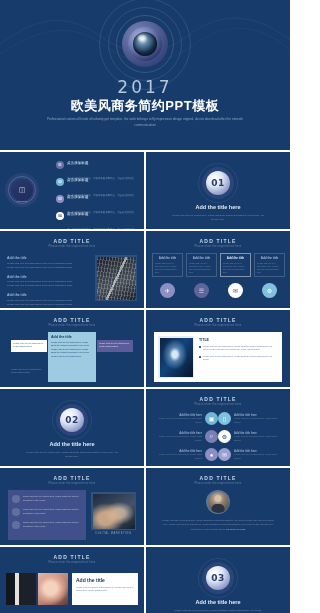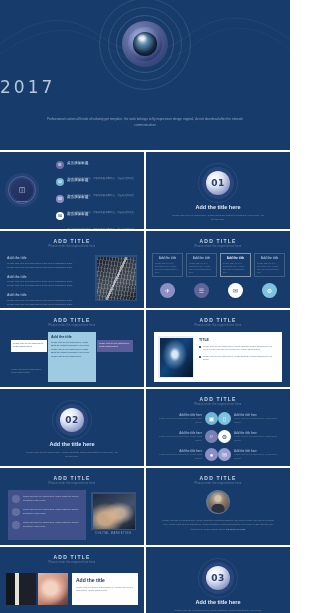--- a/index.html
+++ b/index.html
@@ -31,21 +31,21 @@
   .lens-m { position:absolute; inset:6px; border-radius:50%;
     background:radial-gradient(circle at 35% 30%, #a9b5e0 0%, #6e7cb4 40%, #2e3b70 75%); }
   .lens-i { position:absolute; inset:11px; border-radius:50%;
     background:radial-gradient(circle at 40% 32%, #cfe2ef 0%, #5b86a8 25%, #16314e 60%, #0b1c30 100%);
     box-shadow:inset 0 0 5px rgba(0,0,0,.8); }
   .lens-g { position:absolute; left:16px; top:14px; width:8px; height:6px; border-radius:50%;
     background:rgba(255,255,255,.75); filter:blur(1px); }
   .wave { position:absolute; left:0; width:290px; height:60px; }
 
   .cover-year {
-    position:absolute; left:0; right:0; top:77px; text-align:left;
+    position:absolute; left:0; right:0; top:77px; text-align:center;
     color:#b7c6dd; font-size:17px; letter-spacing:3px; font-weight:400;
     font-family:"DejaVu Sans", sans-serif;
   }
   .cover-title {
     position:absolute; left:0; right:0; top:97px; text-align:center;
     color:#ffffff; font-size:13px; font-weight:700; letter-spacing:.5px;
   }
   .cover-sub {
     position:absolute; left:42px; right:42px; top:117px; text-align:center;
     color:#8fa3c0; font-size:3.2px; line-height:1.85;
@@ -194,20 +194,21 @@
     </div>
 
     <div class="lens-wrap">
       <div class="lens-o"></div>
         <div class="lens-m"></div>
         <div class="lens-i"></div>
         <div class="lens-g"></div>
     </div>
 
     <div class="cover-year">2017</div>
+    <div class="cover-title">欧美风商务简约PPT模板</div>
     <div class="cover-sub">Professional custom all kinds of industry ppt template, the work belongs to fly impression design original, do not download after the network communication</div>
   </div>
 
   <div class="row-sep"></div>
 
   <div class="grid">
 
     <div class="cell">
       <div class="cat-big">
         <div class="cb-o"></div>

